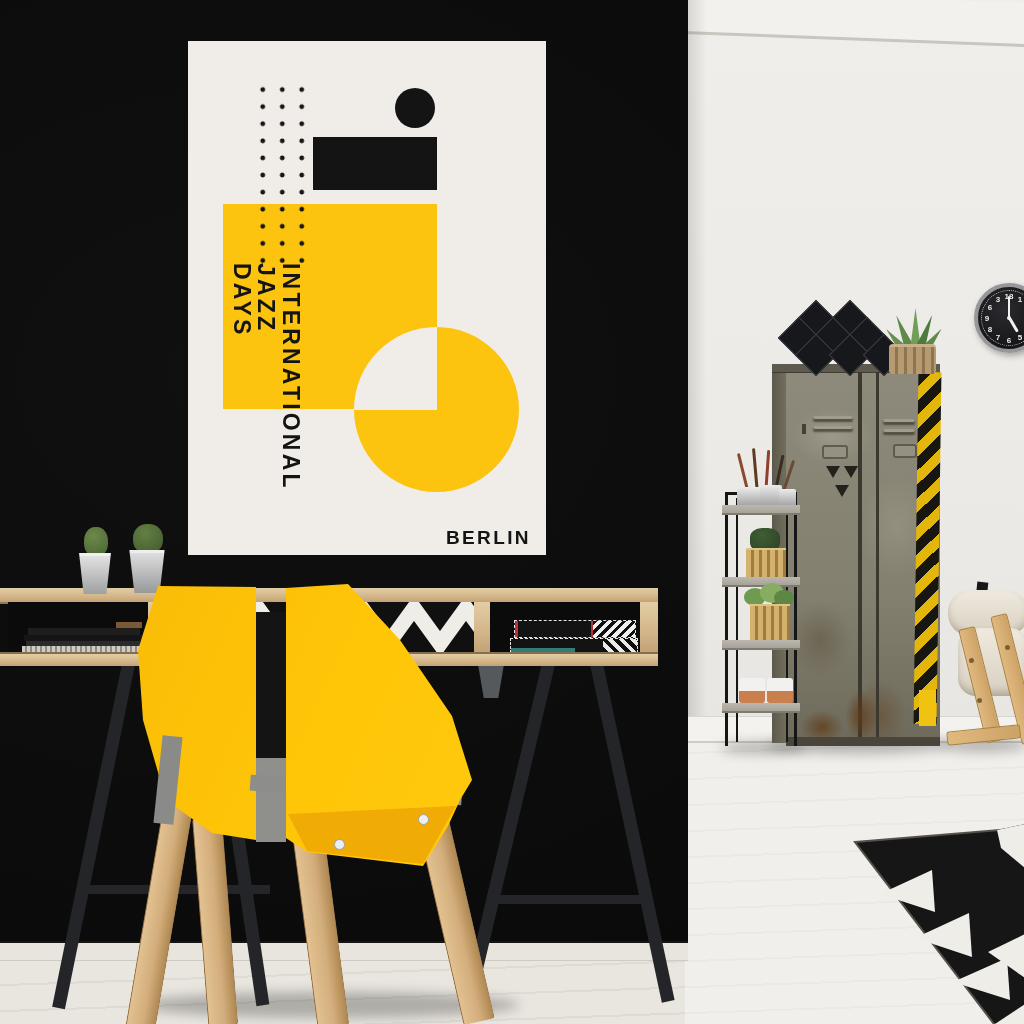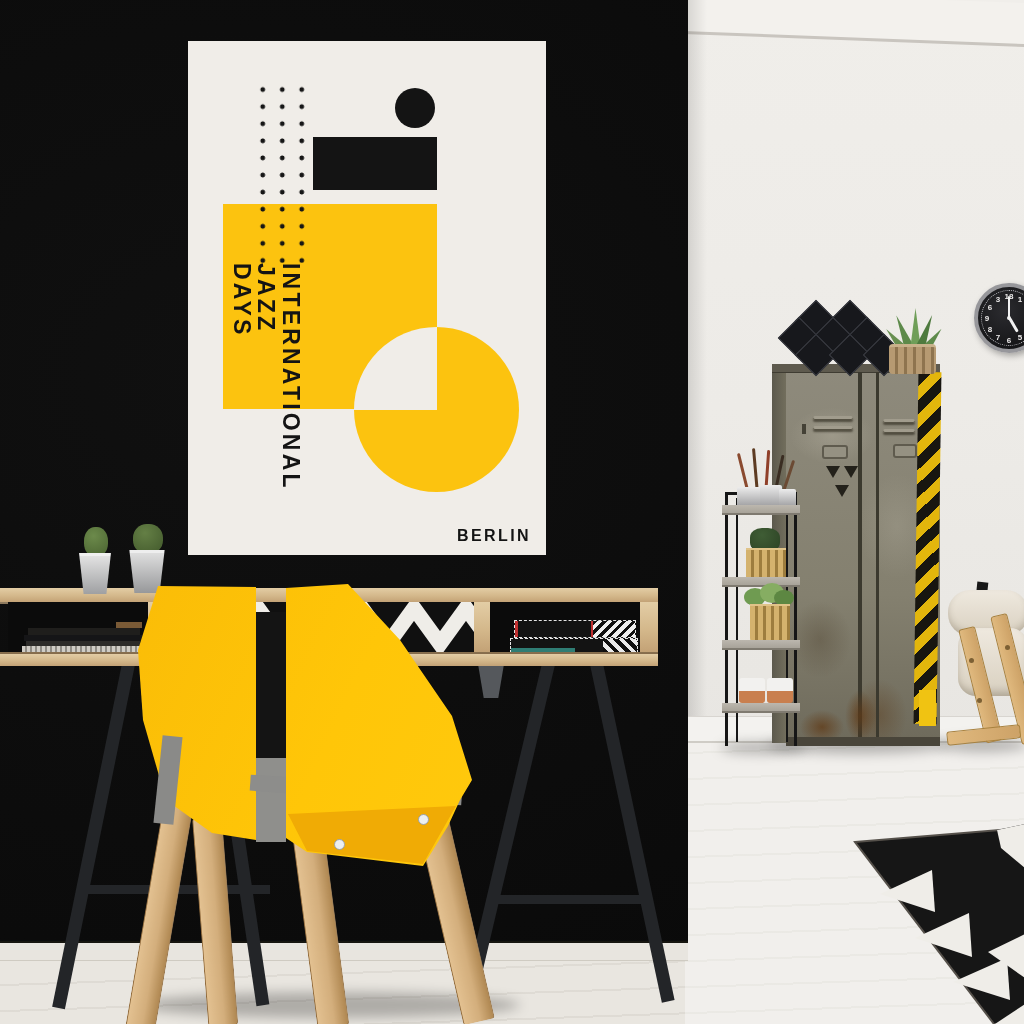--- a/index.html
+++ b/index.html
@@ -27,21 +27,21 @@
   .p-dots{left:60px;top:36px;width:58px;height:186px;
     background-image:radial-gradient(circle,#161616 2.1px,rgba(0,0,0,0) 2.7px);
     background-size:19.5px 17.1px;background-position:5px 4px;}
   .p-circle{left:207px;top:47px;width:40px;height:40px;border-radius:50%;background:#141414;}
   .p-rect{left:125px;top:96px;width:124px;height:53px;background:#141414;}
   .p-square{left:35px;top:163px;width:214px;height:205px;background:#fcc30f;}
   .p-yc{left:166px;top:286px;width:165px;height:165px;border-radius:50%;background:#fcc30f;overflow:hidden;}
   .p-yc-quad{left:0;top:0;width:50%;height:50%;background:#f0ede8;}
   .p-title{left:115px;top:222px;width:240px;transform:rotate(90deg);transform-origin:0 0;
     color:#141414;font-size:23px;font-weight:bold;letter-spacing:3.2px;line-height:24.5px;white-space:nowrap;}
-  .p-city{right:15px;top:486px;color:#141414;font-size:16px;font-weight:bold;letter-spacing:2.4px;}
+  .p-city{right:15px;top:486px;color:#141414;font-size:19px;font-weight:bold;letter-spacing:2.4px;}
 
   
   .wood{background:linear-gradient(180deg,#e3cda5 0%,#d4b88b 55%,#c3a276 100%);}
   .desk-top{left:0;top:588px;width:658px;height:14px;border-bottom:2px solid rgba(40,25,10,.45);}
   .desk-bottom{left:0;top:652px;width:658px;height:12px;border-top:2px solid rgba(40,25,10,.4);}
   .compartment{top:602px;height:50px;background:#0b0b0b;}
   .stile{top:602px;height:50px;}
   .zigzag-drawer{left:162px;top:602px;width:312px;height:50px;background:#101010;overflow:hidden;}
   .nb{border:1px dashed #e6e6e6;background:#131313;}
 

